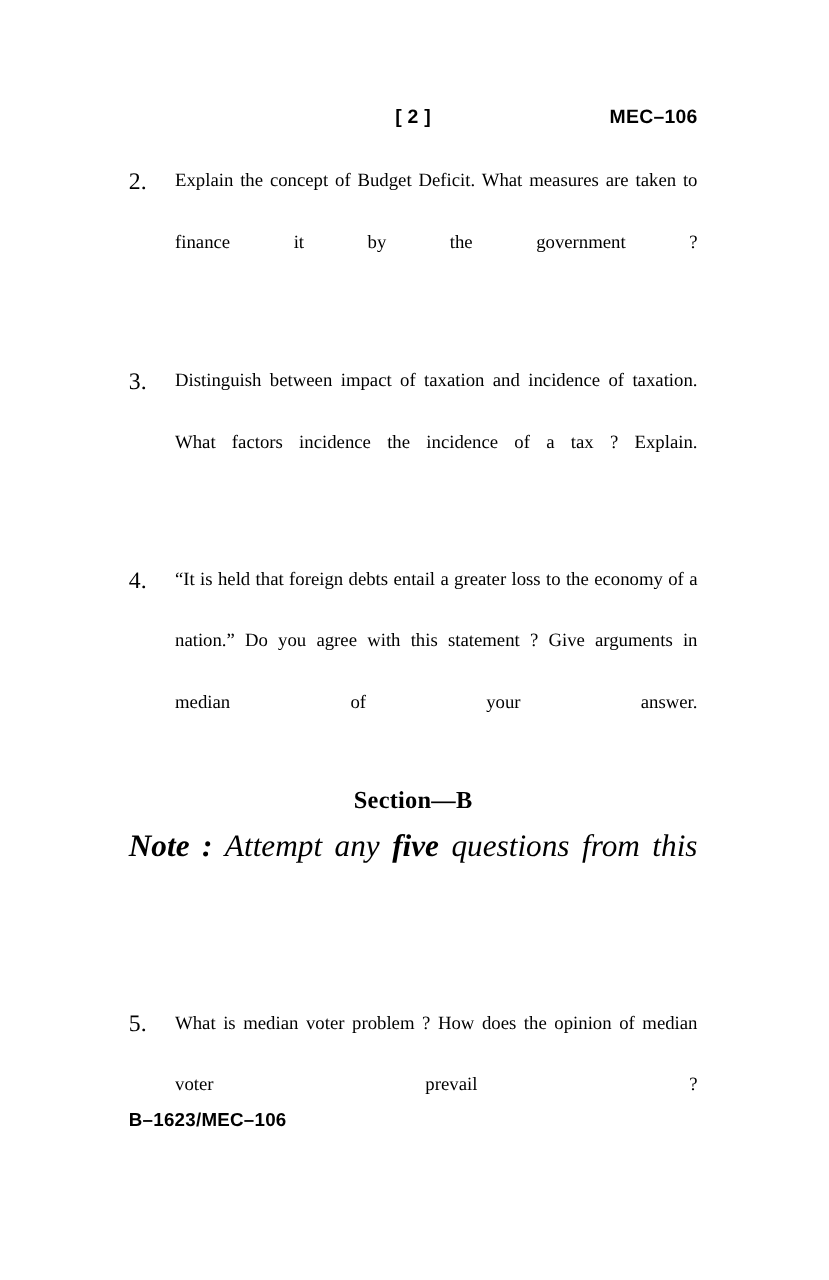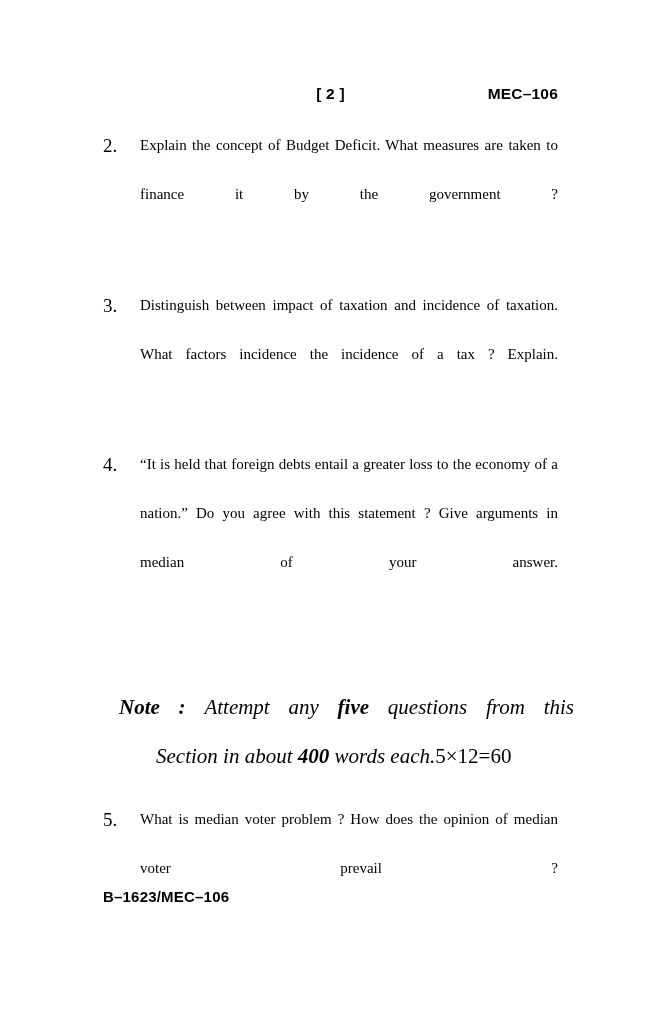--- a/index.html
+++ b/index.html
@@ -95,26 +95,25 @@
     font-size: 19.5px;
     font-weight: bold;
     line-height: 28px;
     letter-spacing: 0.2px;
   }
 
   
   .note-block {
     position: absolute;
     left: 103px;
-    top: 683px;
-    width: 455px;
-    font-size: 21px;
+    top: 653px;
+    width: 455px;
+    font-size: 25px;
     line-height: 49px;
     font-style: italic;
-    margin-left: 16px;
   }
   .note-line1 {
     position: relative;
     text-align: justify;
     text-justify: inter-word;
     height: 49px;
   }
   .note-line1::after {
     content: "";
     display: inline-block;
@@ -178,28 +177,26 @@
       <div class="qbody">Distinguish between impact of taxation and incidence of taxation. What factors incidence the incidence of a tax ? Explain.</div>
     </div>
 
     <div class="qitem">
       <span class="qnum">4.</span>
       <div class="qbody">“It is held that foreign debts entail a greater loss to the economy of a nation.” Do you agree with this statement ? Give arguments in median of your answer.</div>
     </div>
 
   </div>
 
+  <div class="section-heading">Section—B</div>
 
   <div class="note-block">
     <div class="note-line1">
       <span class="note-label">Note :</span><span>&nbsp;</span><span>Attempt any</span><span>&nbsp;</span><span class="note-em">five</span><span>&nbsp;</span><span>questions from this</span>
     </div>
-    <div class="note-line2">
-      <span>Section in about</span><span>&nbsp;</span><span class="note-em">400</span><span>&nbsp;</span><span>words each.</span><span class="marks">5×12=60</span>
-    </div>
   </div>
 
   <div class="q5-block">
     <div class="qitem">
       <span class="qnum">5.</span>
       <div class="qbody">What is median voter problem ? How does the opinion of median voter prevail ?</div>
     </div>
   </div>
 
   <div class="footer">B–1623/MEC–106</div>

